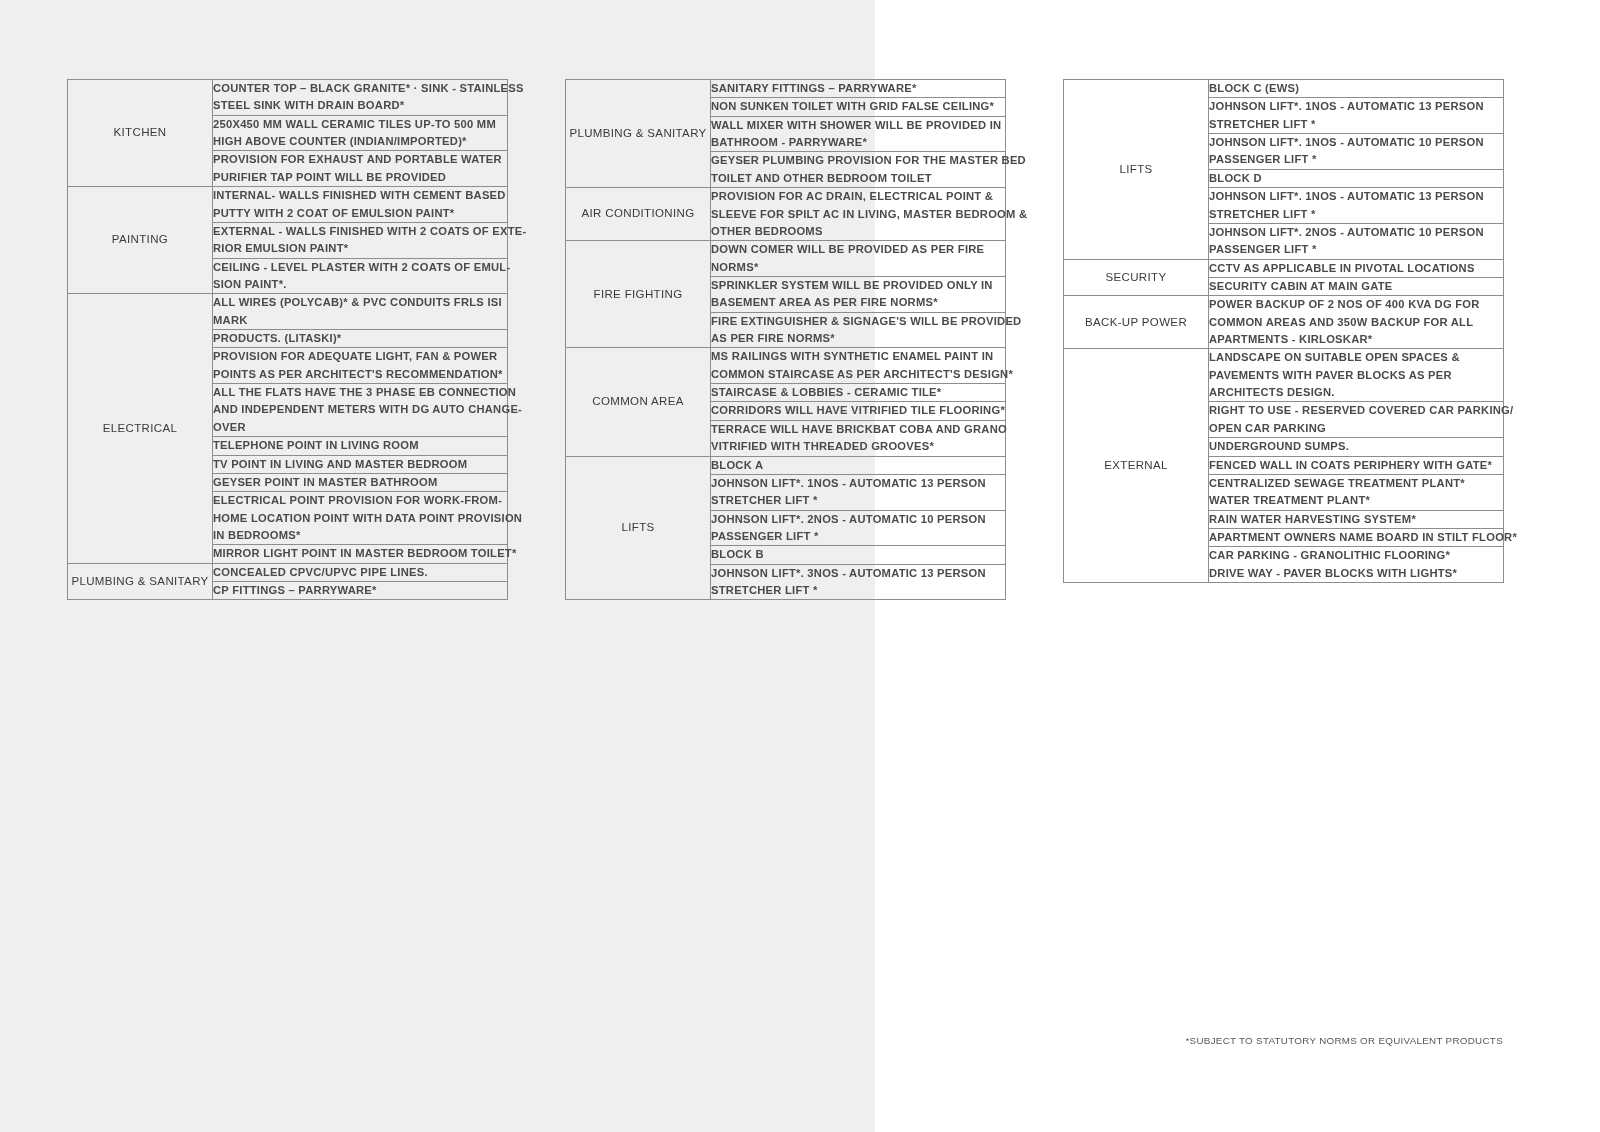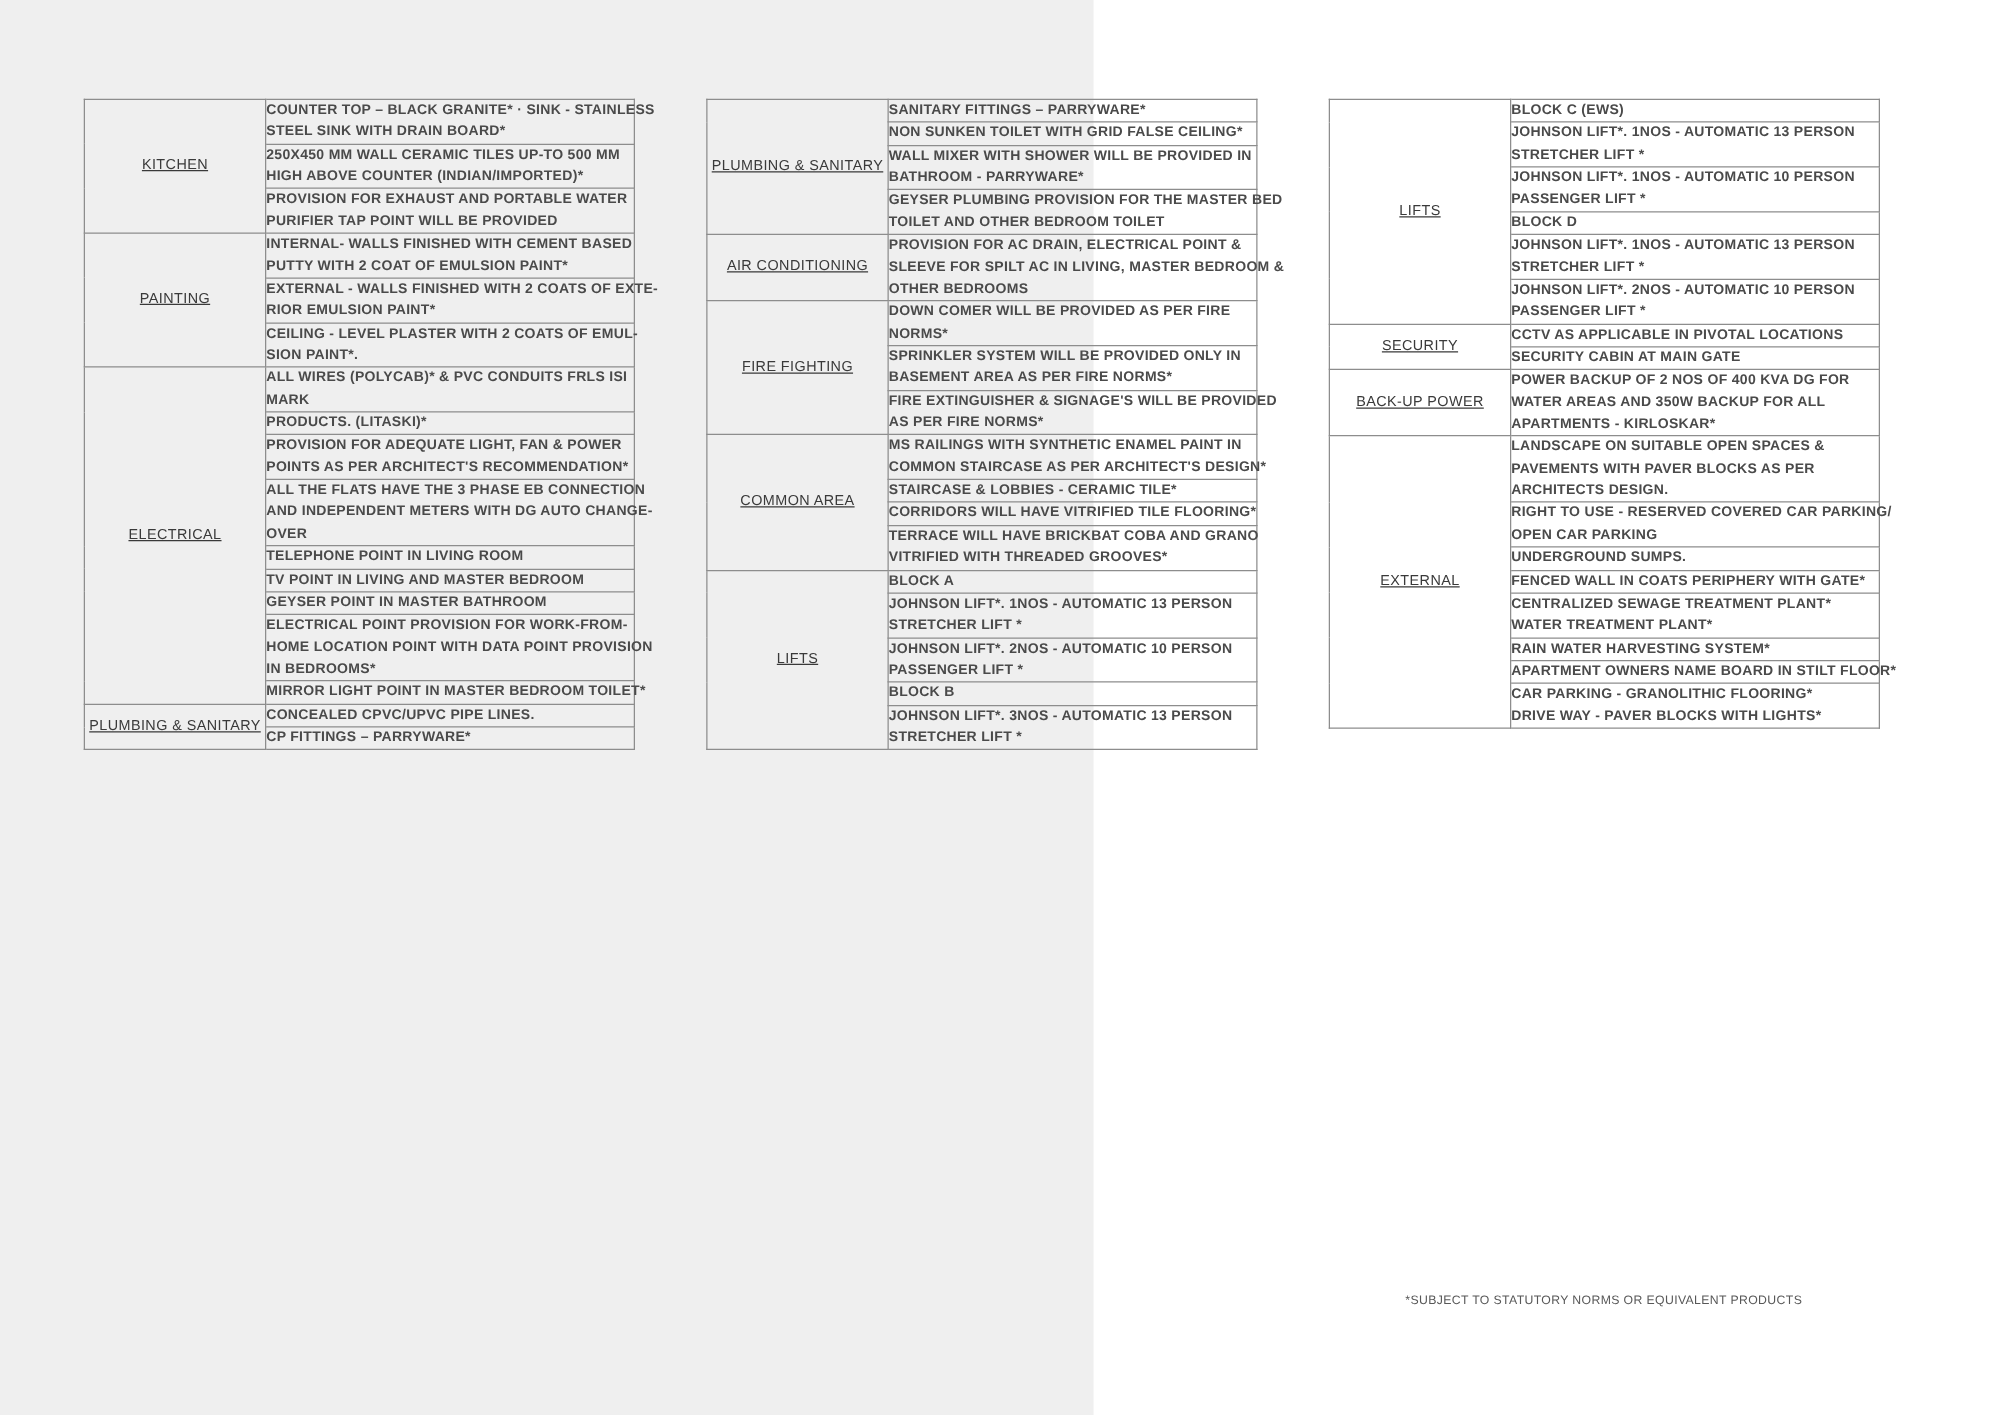--- a/index.html
+++ b/index.html
@@ -48,21 +48,20 @@
     padding: 0;
     background: transparent;
   }
   .cat-cell {
     text-align: center;
     font-size: 11.5px;
     letter-spacing: 0.35px;
     color: #3a3a3a;
     padding: 4px 5px;
     line-height: 1.35;
-    text-decoration: underline;
   }
   .item-cell {
     font-size: 11.2px;
     letter-spacing: 0.25px;
     color: #4a4a4a;
     padding: 8px 9px;
     line-height: 1.55;
     font-weight: bold;
   }
   .item-cell .line {
@@ -81,21 +80,21 @@
 
   #table-col-3 { left: 1063px; top: 79px;  width: 440px; }
   #table-col-3 col.cat  { width: 145px; }
   #table-col-3 col.item { width: 295px; }
 
   #footnote {
     position: absolute;
     left: 1063px;
     top: 1035px;
     width: 440px;
-    text-align: center;
+    text-align: right;
     font-size: 9.8px;
     letter-spacing: 0.3px;
     color: #585858;
   }
 </style>
 </head>
 <body>
 
 <div id="bg-left"></div>
 <div id="bg-right"></div>
@@ -372,21 +371,21 @@
         </tr>
         <tr>
           <td class="item-cell">
             <span class="line">SECURITY CABIN AT MAIN GATE</span>
           </td>
         </tr>
         <tr>
           <td class="cat-cell" rowspan="1">BACK-UP POWER</td>
           <td class="item-cell">
             <span class="line">POWER BACKUP OF 2 NOS OF 400 KVA DG FOR</span>
-            <span class="line">WATER AREAS AND 350W BACKUP FOR ALL</span>
+            <span class="line">COMMON AREAS AND 350W BACKUP FOR ALL</span>
             <span class="line">APARTMENTS - KIRLOSKAR*</span>
           </td>
         </tr>
         <tr>
           <td class="cat-cell" rowspan="8">EXTERNAL</td>
           <td class="item-cell">
             <span class="line">LANDSCAPE ON SUITABLE OPEN SPACES &amp;</span>
             <span class="line">PAVEMENTS WITH PAVER BLOCKS AS PER</span>
             <span class="line">ARCHITECTS DESIGN.</span>
           </td>

